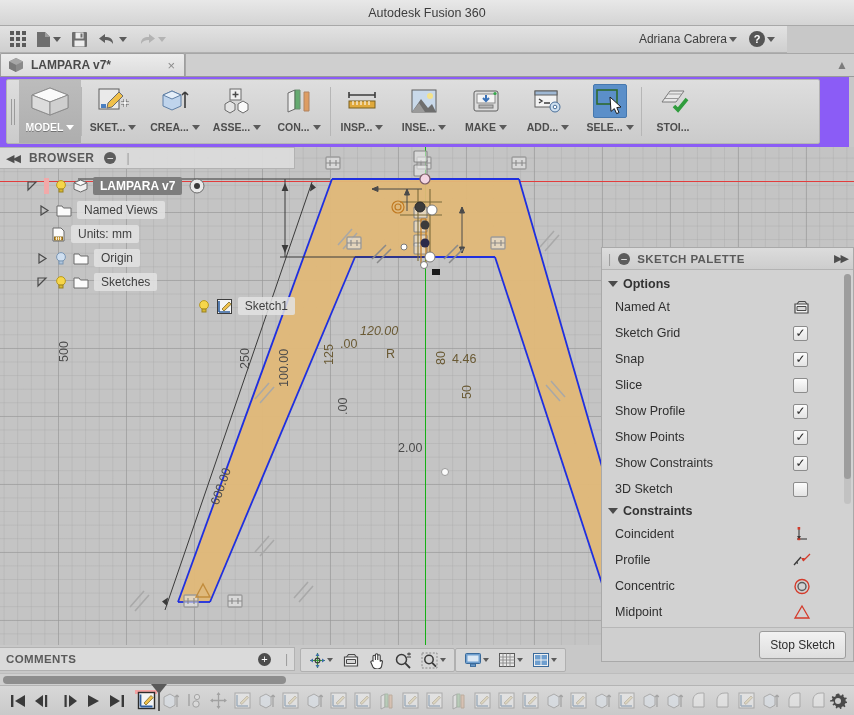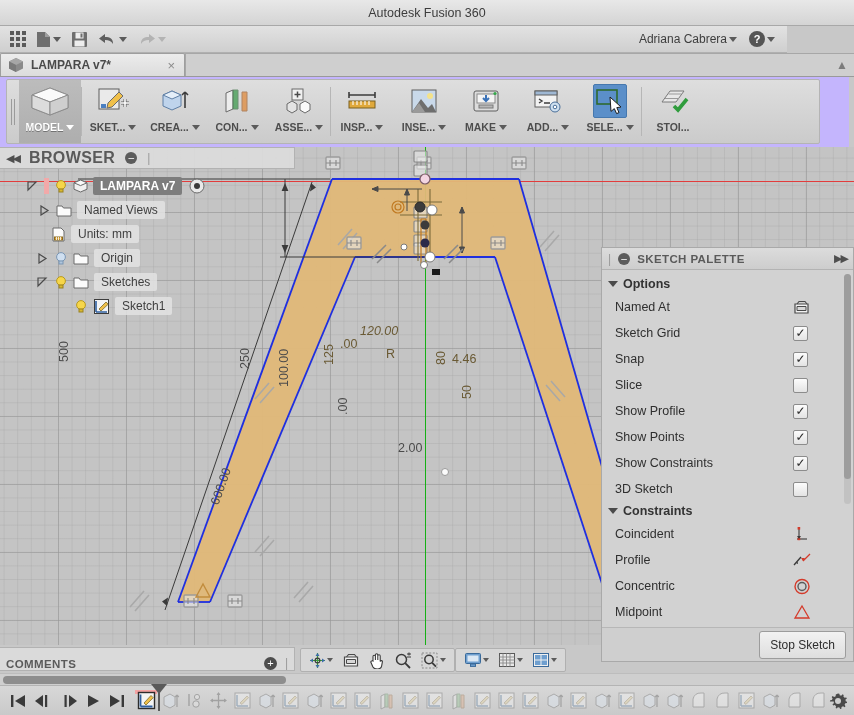--- a/index.html
+++ b/index.html
@@ -60,21 +60,21 @@
     border-radius:2px 2px 0 0; min-width:185px;
   }
   .tab .name{ font-size:12px; font-weight:bold; color:#4a4a4a; flex:1; }
   .tab .x{ color:#8b8b8b; font-size:13px; }
   .tabrest{ flex:1; height:23px; background:#cfcfcf; border-top:1px solid #a7a7a7; border-left:1px solid #a7a7a7;}
   .collapse-arrow{ position:absolute; right:6px; top:58px; color:#7c7c7c; font-size:12px;}
 
   
   .ribbon{
     position:absolute; left:0; top:77px; width:849px; height:70px;
-    background:#c4b5fd;
+    background:#8b5cf6;
   }
   .ribbon-inner{
     position:absolute; left:6px; top:2px; width:814px; height:65px;
     background:linear-gradient(#dedede,#cbcbcb);
     border:1px solid #b4b4b4; border-radius:2px;
     display:flex; align-items:stretch;
   }
   .grip{ width:12px; display:flex;align-items:center;justify-content:center; }
   .grip i{ display:block;width:1px;height:26px;background:#9b9b9b;margin:0 1px; }
   .rgroup{
@@ -130,21 +130,21 @@
 
   
   .browser{
     position:absolute; left:0; top:147px; width:295px;
   }
   .browser-hd{
     height:22px; background:rgba(219,219,219,.93);
     border:1px solid #b2b2b2; border-left:none;
     display:flex;align-items:center; gap:10px; padding:0 6px;
   }
-  .browser-hd .t{ font-size:16px; font-weight:bold; color:#5a5a5a; letter-spacing:.4px;}
+  .browser-hd .t{ font-size:12px; font-weight:bold; color:#5a5a5a; letter-spacing:.4px;}
   .dash-dot{ width:12px;height:12px;border-radius:50%;background:#5c5c5c;color:#fff;font-size:10px;line-height:11px;text-align:center;}
   .btree{ padding:5px 0 0 2px; }
   .brow{
     display:flex; align-items:center; height:24px; gap:5px; cursor:pointer;
     padding-left:2px;
   }
   .brow .txt{
     background:rgba(226,226,226,.86); padding:2px 7px; border-radius:2px;
     font-size:12px; color:#3f3f3f;
   }
@@ -195,21 +195,21 @@
   .btn{
     height:28px; padding:0 10px; font-size:12px; color:#2e2e2e;
     background:linear-gradient(#f2f2f2,#dedede);
     border:1px solid #9c9c9c; border-radius:3px; cursor:pointer;
   }
 
   
   .comments{
     position:absolute; left:0; top:647px; width:295px; height:24px;
     background:rgba(219,219,219,.93); border:1px solid #b2b2b2; border-left:none;
-    display:flex; align-items:flex-end; gap:8px; padding:0 6px;
+    display:flex; align-items:center; gap:14px; padding:0 6px;
   }
   .comments .t{ font-size:11.5px; font-weight:bold; color:#5a5a5a; letter-spacing:.4px; flex:1;}
   .plusdot{ width:13px;height:13px;border-radius:50%;background:#4d4d4d;color:#fff;font-size:11px;line-height:12px;text-align:center;}
 
   
   .navbar{
     position:absolute; left:300px; top:648px; height:24px;
     background:rgba(216,216,216,.95); border:1px solid #b0b0b0; border-radius:2px;
     display:flex; align-items:center; gap:3px; padding:0 5px;
   }
@@ -382,42 +382,42 @@
         <div class="lbl">
             <span>CREA...</span>
             <span class="caret"></span>
           </div>
       </div>
 
 
       <div class="rgroup">
         <div class="ico">
           <svg width="32" height="30" viewBox="0 0 32 30">
-            <path d="M5 7 12 4v19l-7 3z" fill="#ededed" stroke="#6a6a6a"></path>
-            <path d="M12 4h5v19h-5z" fill="#3f9c4e" opacity=".75" stroke="#4a7a52"></path>
-            <path d="M21 6h5v19h-5z" fill="#e08a3c" opacity=".75" stroke="#a3683a"></path>
-          </svg>
-        </div>
-        <div class="lbl">
-            <span>CON...</span>
-            <span class="caret"></span>
-          </div>
-      </div>
-
-      <div class="rgroup">
-        <div class="ico">
-          <svg width="32" height="30" viewBox="0 0 32 30">
             <rect x="9" y="3" width="11" height="11" fill="#f0f0f0" stroke="#6a6a6a"></rect>
             <path d="M14.5 5.5v6M11.5 8.5h6" stroke="#4a4a4a" stroke-width="1.5"></path>
             <path d="M4 18 9 15l5 3v6l-5 3-5-3z" fill="#e4e4e4" stroke="#6a6a6a"></path>
             <path d="M17 18l5-3 5 3v6l-5 3-5-3z" fill="#fafafa" stroke="#6a6a6a"></path>
           </svg>
         </div>
         <div class="lbl">
             <span>ASSE...</span>
+            <span class="caret"></span>
+          </div>
+      </div>
+
+      <div class="rgroup">
+        <div class="ico">
+          <svg width="32" height="30" viewBox="0 0 32 30">
+            <path d="M5 7 12 4v19l-7 3z" fill="#ededed" stroke="#6a6a6a"></path>
+            <path d="M12 4h5v19h-5z" fill="#3f9c4e" opacity=".75" stroke="#4a7a52"></path>
+            <path d="M21 6h5v19h-5z" fill="#e08a3c" opacity=".75" stroke="#a3683a"></path>
+          </svg>
+        </div>
+        <div class="lbl">
+            <span>CON...</span>
             <span class="caret"></span>
           </div>
       </div>
 
       <div class="rsep"></div>
 
       <div class="rgroup">
         <div class="ico">
           <svg width="34" height="30" viewBox="0 0 34 30">
             <path d="M4 9h26M4 6v6M30 6v6" stroke="#3c3c3c" stroke-width="1.6" fill="none"></path>
@@ -748,21 +748,21 @@
             </svg>
         </span>
         <span>
           <svg width="16" height="13" viewBox="0 0 16 13">
               <path d="M1 2h5l1.5 2H15v8H1z" fill="#fbfbfb" stroke="#6a6a6a"></path>
             </svg>
         </span>
         <span class="txt">Sketches</span>
       </div>
 
-      <div class="brow" style="padding-left:72px;">
+      <div class="brow" style="padding-left:72px;justify-content:flex-end;">
         <span class="bulb">
           <svg width="14" height="14" viewBox="0 0 14 14">
               <circle cx="7" cy="6" r="4.4" fill="#f6d64a" stroke="#b89a20"></circle>
               <rect x="5" y="10" width="4" height="3" fill="#d8b830" stroke="#9a8220"></rect>
             </svg>
         </span>
         <span>
           <svg width="17" height="17" viewBox="0 0 17 17">
               <rect x="1.5" y="1.5" width="14" height="14" fill="#f4f4f4" stroke="#3c3c3c"></rect>
               <path d="M3 14 L3 3 M3 14 L14 14" stroke="#2f5f9f" stroke-width="1.6"></path>

